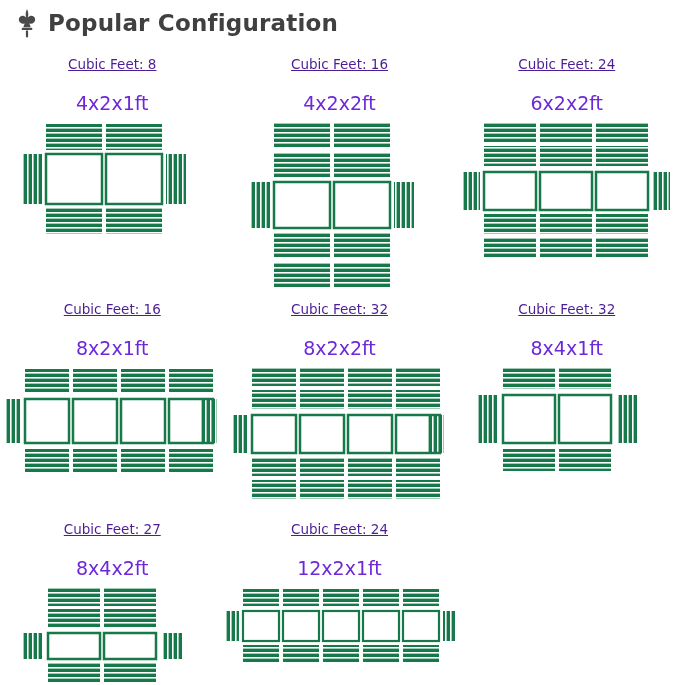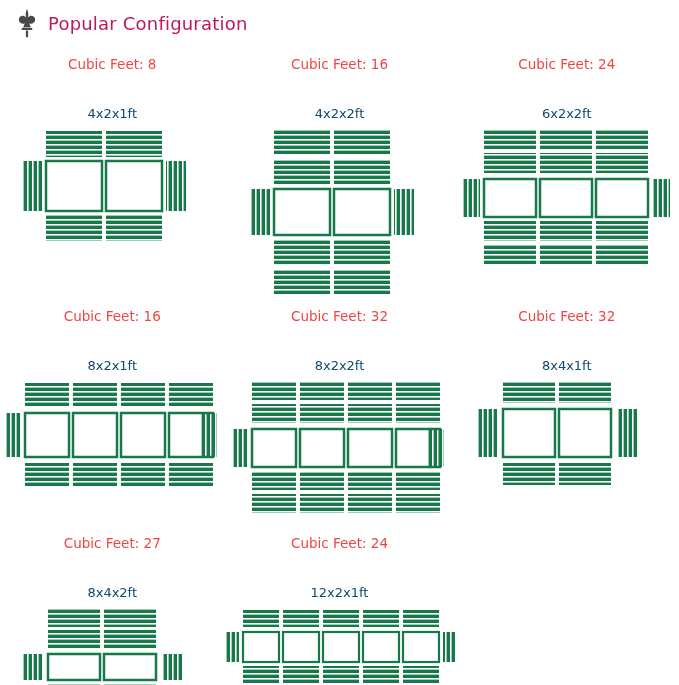--- a/index.html
+++ b/index.html
@@ -29,24 +29,24 @@
     height: 30px;
     flex: 0 0 26px;
     margin-right: 8px;
     display: flex;
     align-items: center;
     justify-content: center;
   }
   .fleur svg { display: block; }
   .title {
     font-family: "DejaVu Sans", sans-serif;
-    font-weight: normal;
-    font-size: 18px;
+    font-weight: bold;
+    font-size: 23px;
     letter-spacing: 0.2px;
-    color: #be185d;
+    color: #404040;
     white-space: nowrap;
   }
 
   
   .grid {
     position: absolute;
     top: 42px;
     left: 0;
     width: 679px;
     height: 640px;
@@ -55,28 +55,29 @@
     grid-template-rows: repeat(3, 1fr);
   }
   .cell {
     position: relative;
     display: flex;
     flex-direction: column;
     align-items: center;
   }
   .cubic {
     font-size: 13.5px;
-    color: #ef4444;
+    color: #4c1d95;
     margin-top: 14px;
     white-space: nowrap;
+    text-decoration: underline;
   }
   .dims {
-    font-size: 13px;
-    color: #0c4a6e;
-    margin-top: 34px;
+    font-size: 19px;
+    color: #6d28d9;
+    margin-top: 20px;
     white-space: nowrap;
   }
   .diagram-wrap {
     flex: 1;
     width: 100%;
     display: flex;
     align-items: flex-start;
     justify-content: center;
     margin-top: 8px;
   }

